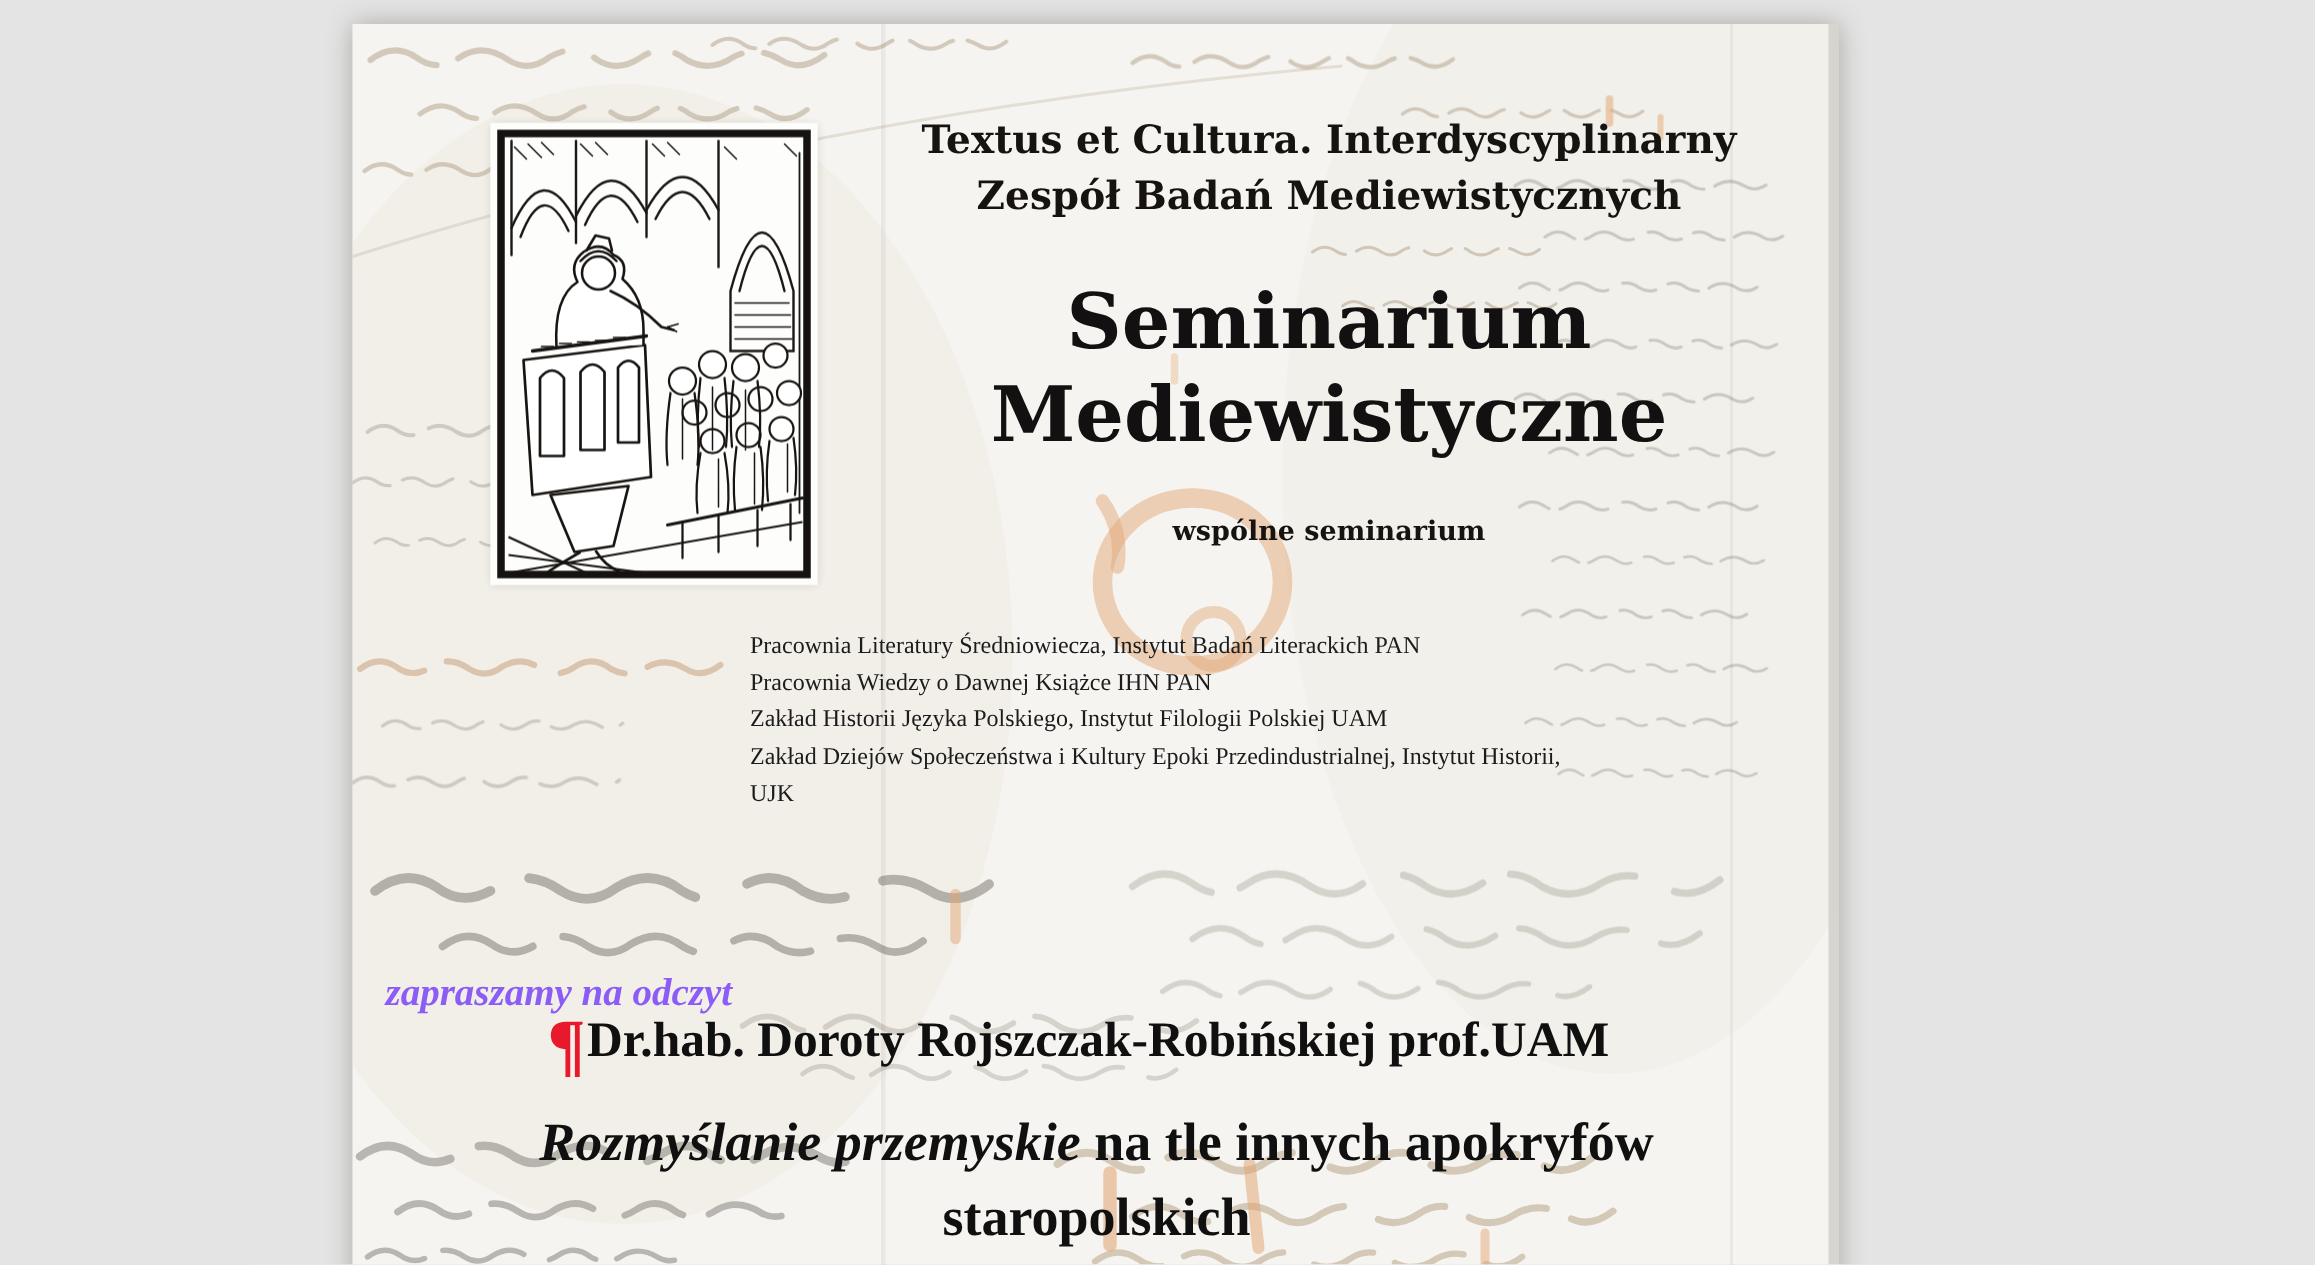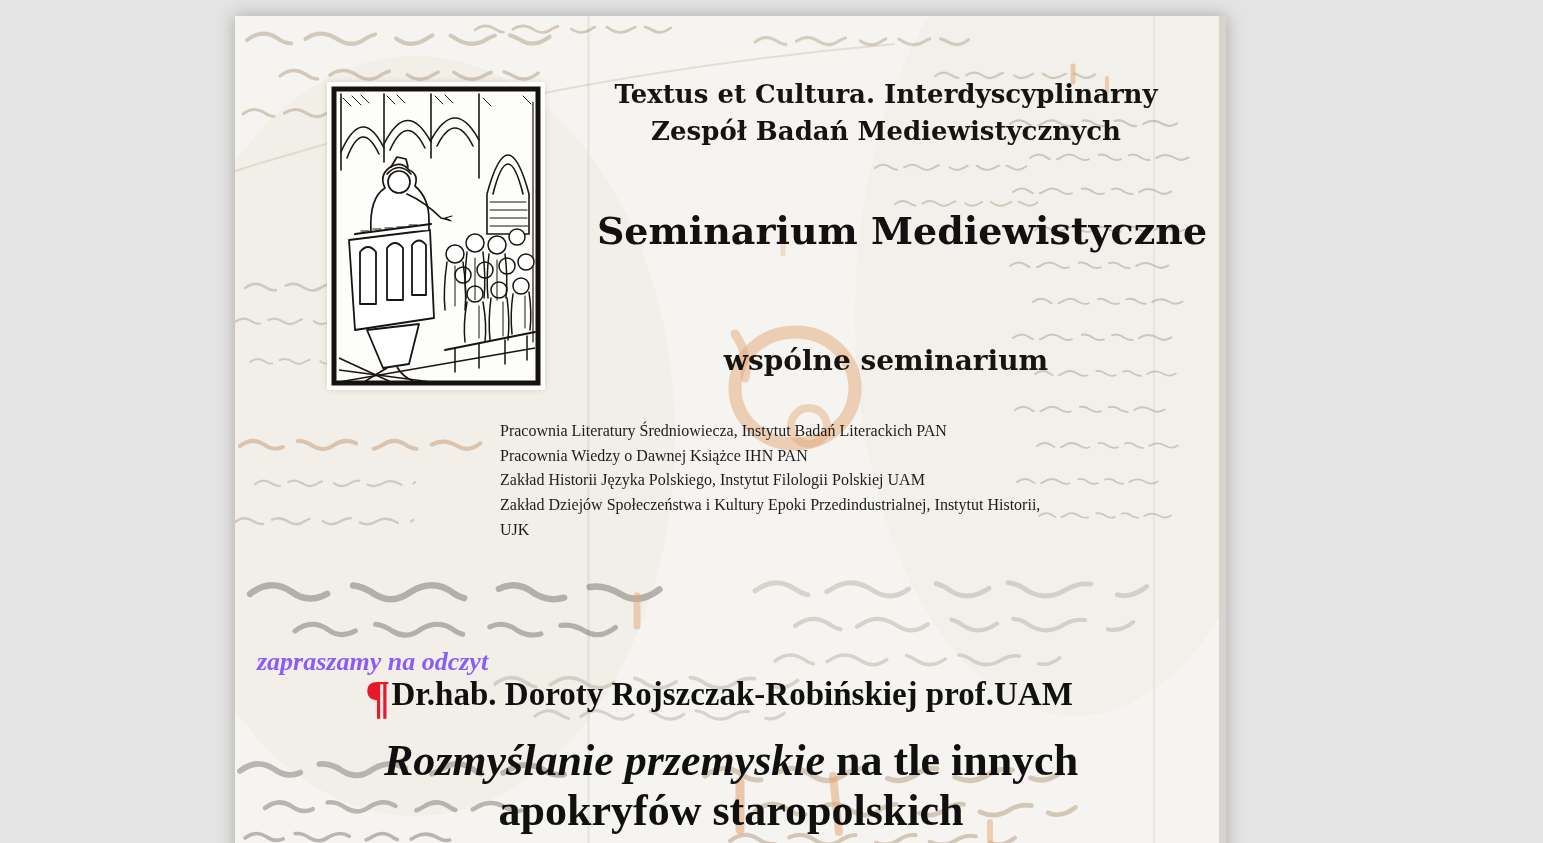--- a/index.html
+++ b/index.html
@@ -5,33 +5,33 @@
   html,body{margin:0;padding:0;background:#e4e4e4;}
   .stage{position:relative;width:1543px;height:843px;background:#e4e4e4;overflow:hidden;
          font-family:"Liberation Serif",serif;color:#111;}
   .page{position:absolute;left:235px;top:16px;width:991px;height:843px;background:#f6f4f0;
         box-shadow:0 0 16px rgba(60,55,45,.35);overflow:hidden;}
   .ms-bg{position:absolute;left:0;top:0;width:100%;height:100%;display:block;}
   .woodcut{position:absolute;left:92px;top:66px;width:218px;height:308px;background:#fdfdfb;
            box-shadow:0 0 6px rgba(0,0,0,.12);}
   .org{position:absolute;left:345px;top:60px;width:612px;text-align:center;
        font-family:"DejaVu Serif",serif;font-weight:bold;font-size:26px;line-height:37px;color:#171310;}
-  .title{position:absolute;left:345px;top:168px;width:612px;margin:16px;text-align:center;
-         font-family:"DejaVu Serif",serif;font-weight:bold;font-size:38px;line-height:62px;color:#121010;}
+  .title{position:absolute;left:345px;top:168px;width:612px;margin:0;text-align:center;
+         font-family:"DejaVu Serif",serif;font-weight:bold;font-size:51px;line-height:62px;color:#121010;}
   .subtitle{position:absolute;left:345px;top:328px;width:612px;text-align:center;
-            font-family:"DejaVu Serif",serif;font-weight:bold;font-size:28px;color:#171310;}
+            font-family:"DejaVu Serif",serif;font-weight:bold;font-size:18px;color:#171310;}
   .inst{position:absolute;left:265px;top:403px;font-size:16px;line-height:24.7px;color:#1c1c1c;}
   .inst div{white-space:nowrap;}
   .invite{position:absolute;left:22px;top:631px;width:991px;text-align:left;
           font-size:26px;font-weight:bold;font-style:italic;color:#8b5cf6;}
   .speaker{position:absolute;left:130px;top:660px;width:862px;text-align:left;
            font-size:33px;font-weight:bold;color:#101010;white-space:nowrap;}
   .pilcrow{color:#e8192c;font-size:47px;line-height:0;vertical-align:-8px;margin-right:1px;font-weight:bold;}
   .lecture{position:absolute;left:85px;top:720px;width:822px;text-align:center;
-           font-size:44px;font-weight:bold;line-height:50px;color:#101010;}
+           font-size:36px;font-weight:bold;line-height:50px;color:#101010;}
   .lecture .it{font-style:italic;}
 </style>
 </head>
 <body>
 
 <div class="stage">
   <div class="page">
 
     <svg class="ms-bg" viewBox="0 0 991 843" preserveAspectRatio="none" aria-hidden="true">
       <defs>

